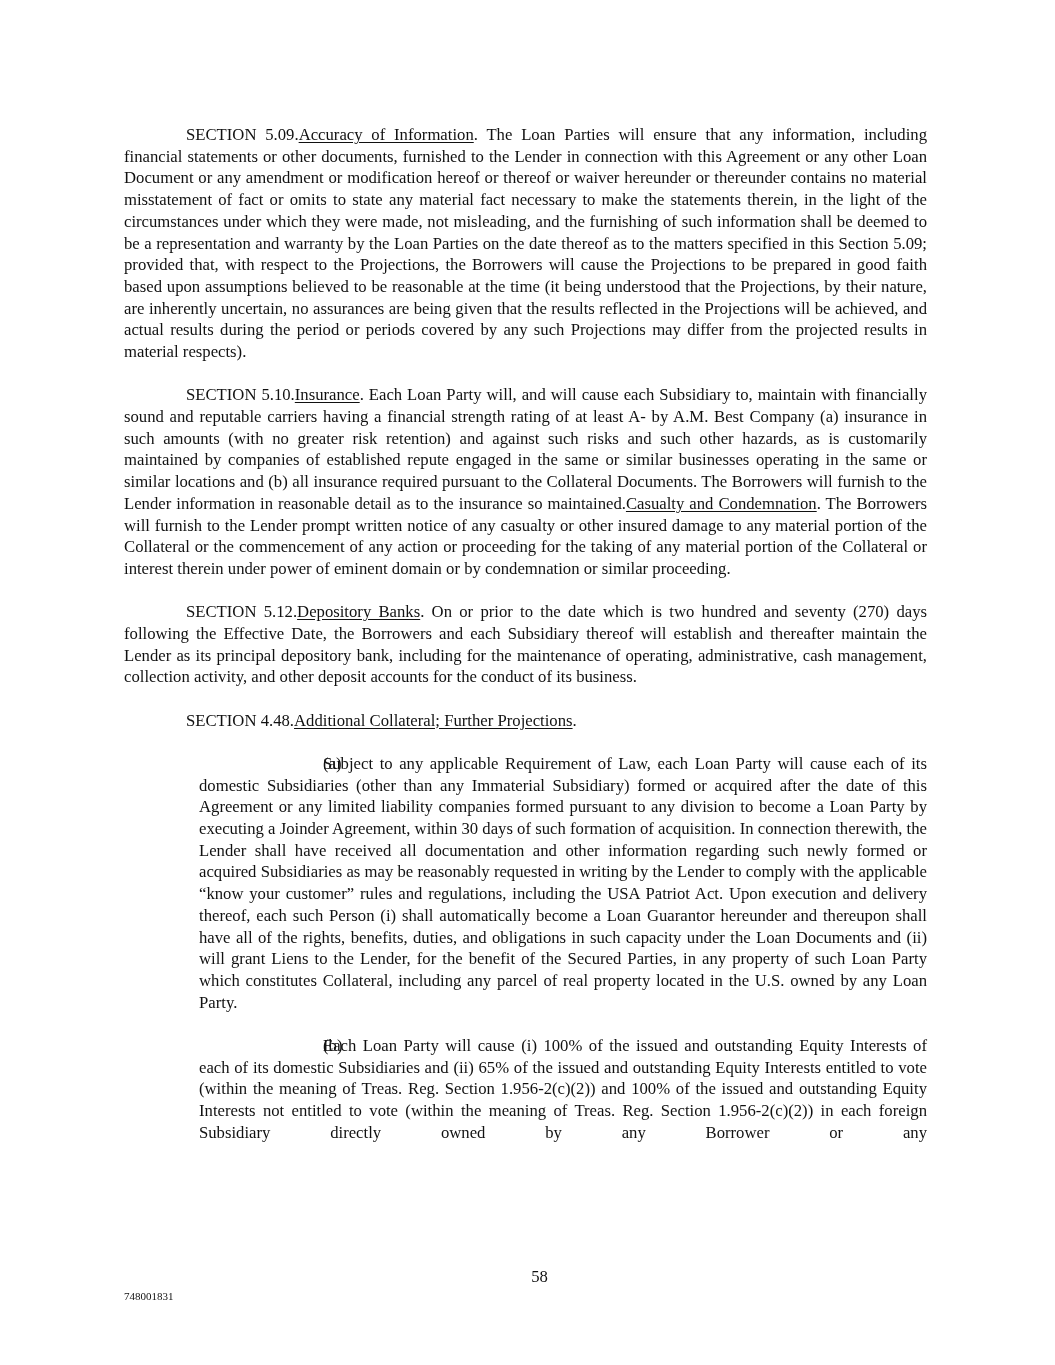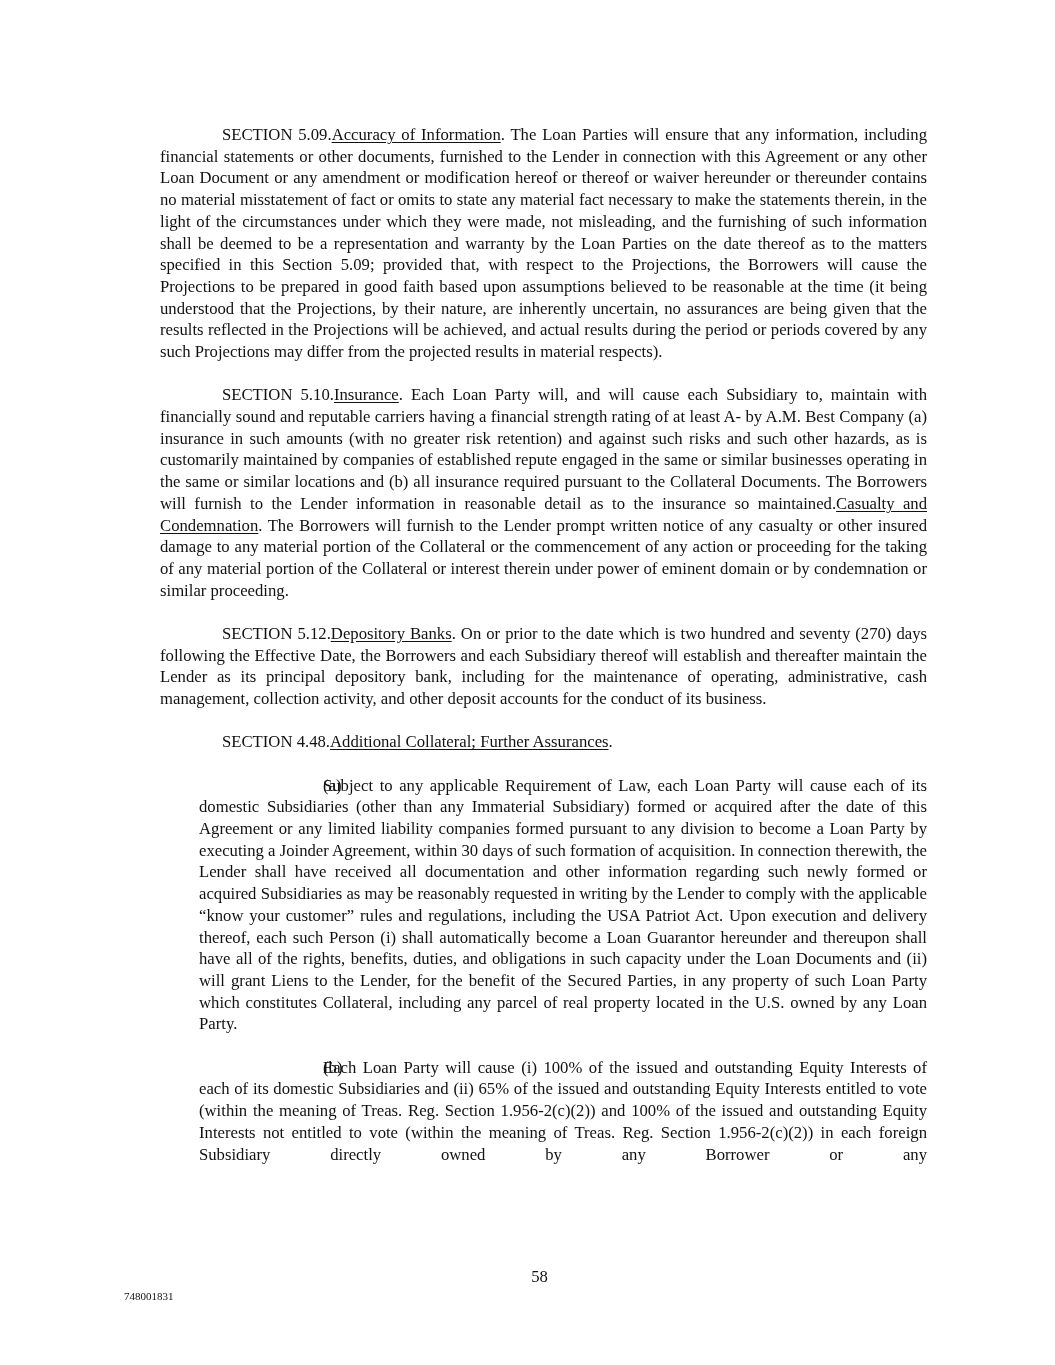--- a/index.html
+++ b/index.html
@@ -9,21 +9,21 @@
     color: #111111;
   }
   .page { position: absolute; left: 124px; top: 124px; width: 803px; }
   p {
     margin: 0 0 21.6px 0;
     font-size: 16.7px;
     line-height: 21.7px;
     text-align: justify;
     text-align-last: left;
   }
-  .indent { text-indent: 62px; margin-left: 36px; }
+  .indent { text-indent: 62px; }
   .sub { margin-left: 75px; text-indent: 62px; }
   .u { text-decoration: underline; text-underline-offset: 2px; }
   .tab { display: inline-block; width: 62px; }
   .page-number {
     position: absolute; top: 1267px; left: 0; width: 1055px; text-align: center;
     font-size: 16.7px;
     padding-left: 12px;
   }
   .doc-id {
     position: absolute; top: 1290px; left: 124px; font-size: 11px;
@@ -33,21 +33,21 @@
 <body>
 
 <div class="page">
 
   <p class="indent"><span>SECTION 5.09.</span><span class="u">Accuracy of Information</span><span>.  The Loan Parties will ensure that any information, including financial statements or other documents, furnished to the Lender in connection with this Agreement or any other Loan Document or any amendment or modification hereof or thereof or waiver hereunder or thereunder contains no material misstatement of fact or omits to state any material fact necessary to make the statements therein, in the light of the circumstances under which they were made, not misleading, and the furnishing of such information shall be deemed to be a representation and warranty by the  Loan Parties on the date thereof as to the matters specified in this Section 5.09; provided that, with respect to the Projections, the Borrowers will cause the Projections to be prepared in good faith based upon assumptions believed to be reasonable at the time (it being understood that the Projections, by their nature, are inherently uncertain, no assurances are being given that the results reflected in the Projections will be achieved, and actual results during the period or periods covered by any such Projections may differ from the projected results in material respects).</span></p>
 
   <p class="indent"><span>SECTION 5.10.</span><span class="u">Insurance</span><span>.  Each Loan Party will, and will cause each Subsidiary to, maintain with financially sound and reputable carriers having a financial strength rating of at least A- by A.M. Best Company (a) insurance in such amounts (with no greater risk retention) and against such risks and such other hazards, as is customarily maintained by companies of established repute engaged in the same or similar businesses operating in the same or similar locations and (b) all insurance required pursuant to the Collateral Documents.  The Borrowers will furnish to the Lender information in reasonable detail as to the insurance so maintained.</span><span class="u">Casualty and Condemnation</span><span>.  The Borrowers will furnish to the Lender prompt written notice of any casualty or other insured damage to any material portion of the Collateral or the commencement of any action or proceeding for the taking of any material portion of the Collateral or interest therein under power of eminent domain or by condemnation or similar proceeding.</span></p>
 
   <p class="indent"><span>SECTION 5.12.</span><span class="u">Depository Banks</span><span>.  On or prior to the date which is two hundred and seventy (270) days following the Effective Date, the Borrowers and each Subsidiary thereof will establish and thereafter maintain the Lender as its principal depository bank, including for the maintenance of operating, administrative, cash management, collection activity, and other deposit accounts for the conduct of its business.</span></p>
 
-  <p class="indent"><span>SECTION 4.48.</span><span class="u">Additional Collateral; Further Assurances</span><span>.</span></p>
+  <p class="indent"><span>SECTION 4.48.</span><span class="u">Additional Collateral; Further Projections</span><span>.</span></p>
 
   <p class="sub"><span class="tab">(a)</span><span>Subject to any applicable Requirement of Law, each Loan Party will cause each of its domestic Subsidiaries (other than any Immaterial Subsidiary) formed or acquired after the date of this Agreement or any limited liability companies formed pursuant to any division to become a Loan Party by executing a Joinder Agreement, within 30 days of such formation of acquisition. In connection therewith, the Lender shall have received all documentation and other information regarding such newly formed or acquired Subsidiaries as may be reasonably requested in writing by the Lender to comply with the applicable “know your customer” rules and regulations, including the USA Patriot Act. Upon execution and delivery thereof, each such Person (i) shall automatically become a Loan Guarantor hereunder and thereupon shall have all of the rights, benefits, duties, and obligations in such capacity under the Loan Documents and (ii) will grant Liens to the Lender, for the benefit of the Secured Parties, in any property of such Loan Party which constitutes Collateral, including any parcel of real property located in the U.S. owned by any Loan Party.</span></p>
 
   <p class="sub" style="text-align-last: justify;"><span class="tab">(b)</span><span>Each Loan Party will cause (i) 100% of the issued and outstanding Equity Interests of each of its domestic Subsidiaries and (ii) 65% of the issued and outstanding Equity Interests entitled to vote (within the meaning of Treas. Reg. Section 1.956-2(c)(2)) and 100% of the issued and outstanding Equity Interests not entitled to vote (within the meaning of Treas. Reg. Section 1.956-2(c)(2)) in each foreign Subsidiary directly owned by any Borrower or any</span></p>
 
 </div>
 
 <div class="page-number">58</div>
 <div class="doc-id">748001831</div>
 

